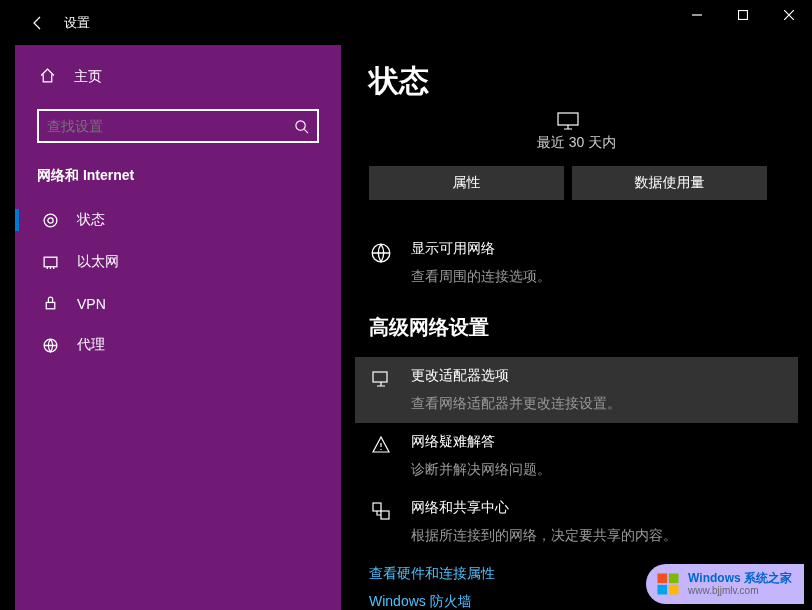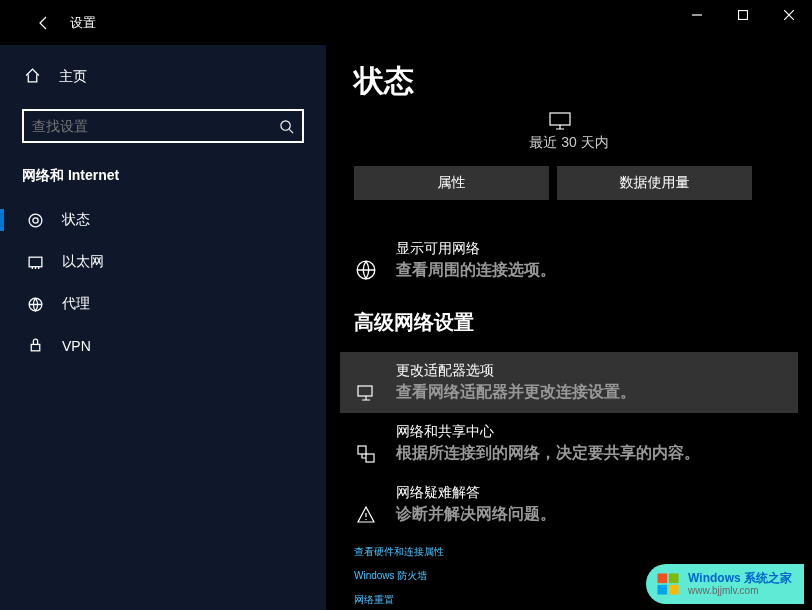--- a/index.html
+++ b/index.html
@@ -1,56 +1,56 @@
 <!DOCTYPE html>
 <html><head>
 <meta charset="utf-8">
 <style>
 * { margin: 0; padding: 0; box-sizing: border-box; font-family: "Microsoft YaHei", "Segoe UI", sans-serif; }
 body { background: #000; color: #fff; width: 812px; height: 610px; overflow: hidden; position: relative; }
 
-.titlebar { height: 45px; display: flex; align-items: center; padding-left: 20px; background: #000; }
+.titlebar { height: 45px; display: flex; align-items: center; padding-left: 14px; background: #000; }
 .back-btn { width: 48px; height: 45px; display: flex; align-items: center; justify-content: center; cursor: pointer; }
 .title-text { font-size: 13px; margin-left: 2px; }
 .win-controls { position: absolute; right: 0; top: 0; display: flex; }
 .win-btn { width: 46px; height: 30px; display: flex; align-items: center; justify-content: center; cursor: pointer; }
 .win-btn svg { width: 10px; height: 10px; }
 
 .container { display: flex; height: calc(100% - 45px); }
 
-.sidebar { width: 326px; background: #0f172a; padding: 0; border-right: none; position: relative; }
+.sidebar { width: 326px; background: #701a75; padding: 0; border-right: none; position: relative; margin-left: 15px; }
 .home-item { display: flex; align-items: center; padding: 10px 24px; margin-top: 12px; font-size: 14px; cursor: pointer; }
 .home-item .icon { margin-right: 18px; }
 .search-wrap { padding: 12px 22px 14px 22px; }
 .search-box { display: flex; align-items: center; border: 2px solid #fff; height: 34px; padding: 0 8px; gap: 28px; }
 .search-input { flex: 1; background: transparent; border: none; outline: none; color: #999; font-size: 14px; }
 .section-title { padding: 10px 22px 14px 22px; font-size: 14px; font-weight: 600; color: #fff; }
 .nav-item { display: flex; align-items: center; padding: 12px 24px; font-size: 14px; cursor: pointer; position: relative; }
 .nav-item.active::before { content: ""; position: absolute; left: 0; top: 10px; bottom: 10px; width: 4px; background: #0078d4; }
 .nav-item .icon { width: 22px; margin-right: 16px; display: flex; align-items: center; justify-content: center; }
 
 .main { flex: 1; background: #000; padding: 16px 28px; overflow-y: auto; position: relative; }
 .main-title { font-size: 30px; font-weight: 600; margin-bottom: 10px; }
 .status-row { display: flex; align-items: center; margin-bottom: 14px; flex-direction: column; }
 .monitor-icon { margin-right: 18px; }
 .status-text { font-size: 14px; color: #ccc; }
 .btn-row { display: flex; gap: 8px; margin-bottom: 30px; }
 .gray-btn { flex: 1; max-width: 195px; height: 34px; background: #333; border: none; color: #fff; font-size: 14px; cursor: pointer; }
 
-.link-item { display: flex; align-items: flex-end; padding: 10px 0; cursor: pointer; }
+.link-item { display: flex; align-items: flex-start; padding: 10px 0; cursor: pointer; }
 .link-item .icon { width: 24px; margin-right: 18px; margin-top: 2px; display: flex; justify-content: center; }
 .link-item .text-col { flex: 1; }
 .link-item .item-title { font-size: 14px; color: #fff; }
-.link-item .item-desc { font-size: 16px; color: #999; margin-top: 2px; font-weight: bold; }
+.link-item .item-desc { font-size: 14px; color: #999; margin-top: 10px; }
 .link-item.highlighted { background: #333; margin: 0 -14px; padding: 10px 14px; border-radius: 0; }
 
 .section-heading { font-size: 20px; font-weight: 700; margin: 18px 0 16px 0; }
-.text-link { color: #4cc2ff; font-size: 10px; cursor: pointer; margin: 10px 0; display: block; }
-
-.watermark { position: absolute; right: 8px; bottom: 6px; display: flex; align-items: center; background: #5eead4; color: #333; border-radius: 22px 0 0 22px; padding: 6px 12px 6px 8px; font-size: 12px; gap: 6px; }
+.text-link { color: #4cc2ff; font-size: 14px; cursor: pointer; margin: 10px 0; display: block; }
+
+.watermark { position: absolute; right: 8px; bottom: 6px; display: flex; align-items: center; background: #c4b5fd; color: #333; border-radius: 22px 0 0 22px; padding: 6px 12px 6px 8px; font-size: 12px; gap: 6px; }
 .watermark .logo { width: 28px; height: 28px; }
 .watermark .wtext { line-height: 1.1; }
 .watermark .w1 { color: #0066cc; font-weight: 600; }
 .watermark .w2 { color: #666; font-size: 10px; }
 
 svg { stroke: #fff; fill: none; stroke-width: 1.2; }
 </style>
 </head>
 <body>
 
@@ -115,34 +115,34 @@
           <svg width="17" height="17" viewBox="0 0 16 16">
             <rect x="2" y="3" width="12" height="9"></rect>
             <path d="M5 12 V14 M8 12 V14 M11 12 V14"></path>
           </svg>
         </span>
       <span>以太网</span>
     </div>
     <div class="nav-item">
       <span class="icon">
           <svg width="17" height="17" viewBox="0 0 16 16">
+            <rect x="4" y="7" width="8" height="6"></rect>
+            <path d="M6 7 V4 A2 2 0 0 1 10 4 V7"></path>
+          </svg>
+        </span>
+      <span>VPN</span>
+    </div>
+    <div class="nav-item">
+      <span class="icon">
+          <svg width="17" height="17" viewBox="0 0 16 16">
             <circle cx="8" cy="8" r="6"></circle>
             <path d="M2 8 H14 M8 2 Q4 8 8 14 Q12 8 8 2"></path>
           </svg>
         </span>
       <span>代理</span>
-    </div>
-    <div class="nav-item">
-      <span class="icon">
-          <svg width="17" height="17" viewBox="0 0 16 16">
-            <rect x="4" y="7" width="8" height="6"></rect>
-            <path d="M6 7 V4 A2 2 0 0 1 10 4 V7"></path>
-          </svg>
-        </span>
-      <span>VPN</span>
     </div>
   </div>
 
   <div class="main">
     <h1 class="main-title">状态</h1>
     <div class="status-row">
       <span class="monitor-icon"><svg width="22" height="18" viewBox="0 0 22 18">
             <rect x="1" y="1" width="20" height="12"></rect>
             <path d="M7 17 H15 M11 13 V17"></path>
           </svg></span>
@@ -177,41 +177,41 @@
         </span>
       <div class="text-col">
         <div class="item-title">更改适配器选项</div>
         <div class="item-desc">查看网络适配器并更改连接设置。</div>
       </div>
     </div>
 
     <div class="link-item">
       <span class="icon">
           <svg width="20" height="20" viewBox="0 0 20 20">
+            <path d="M10 2 L18 17 H2 Z"></path>
+            <path d="M10 8 V12 M10 14 V15"></path>
+          </svg>
+        </span>
+      <div class="text-col">
+        <div class="item-title">网络疑难解答</div>
+        <div class="item-desc">诊断并解决网络问题。</div>
+      </div>
+    </div>
+
+    <div class="link-item">
+      <span class="icon">
+          <svg width="20" height="20" viewBox="0 0 20 20">
             <rect x="2" y="2" width="8" height="8"></rect>
             <rect x="10" y="10" width="8" height="8"></rect>
             <path d="M6 10 V14 H10"></path>
           </svg>
         </span>
       <div class="text-col">
         <div class="item-title">网络和共享中心</div>
         <div class="item-desc">根据所连接到的网络，决定要共享的内容。</div>
-      </div>
-    </div>
-
-    <div class="link-item">
-      <span class="icon">
-          <svg width="20" height="20" viewBox="0 0 20 20">
-            <path d="M10 2 L18 17 H2 Z"></path>
-            <path d="M10 8 V12 M10 14 V15"></path>
-          </svg>
-        </span>
-      <div class="text-col">
-        <div class="item-title">网络疑难解答</div>
-        <div class="item-desc">诊断并解决网络问题。</div>
       </div>
     </div>
 
     <a class="text-link">查看硬件和连接属性</a>
     <a class="text-link">Windows 防火墙</a>
     <a class="text-link">网络重置</a>
   </div>
 </div>
 
 <div class="watermark">

